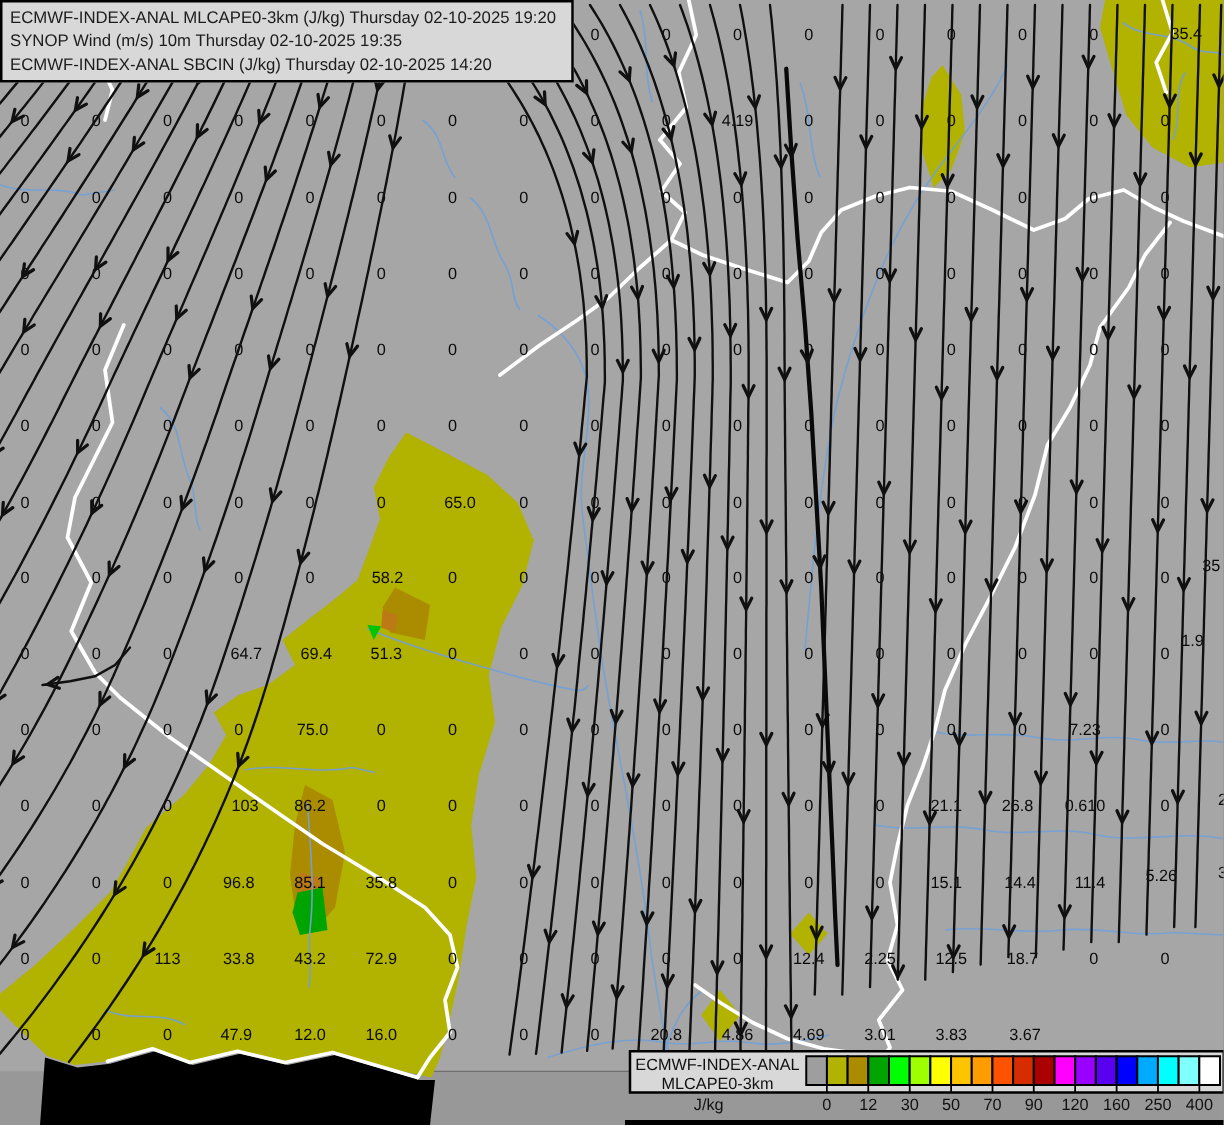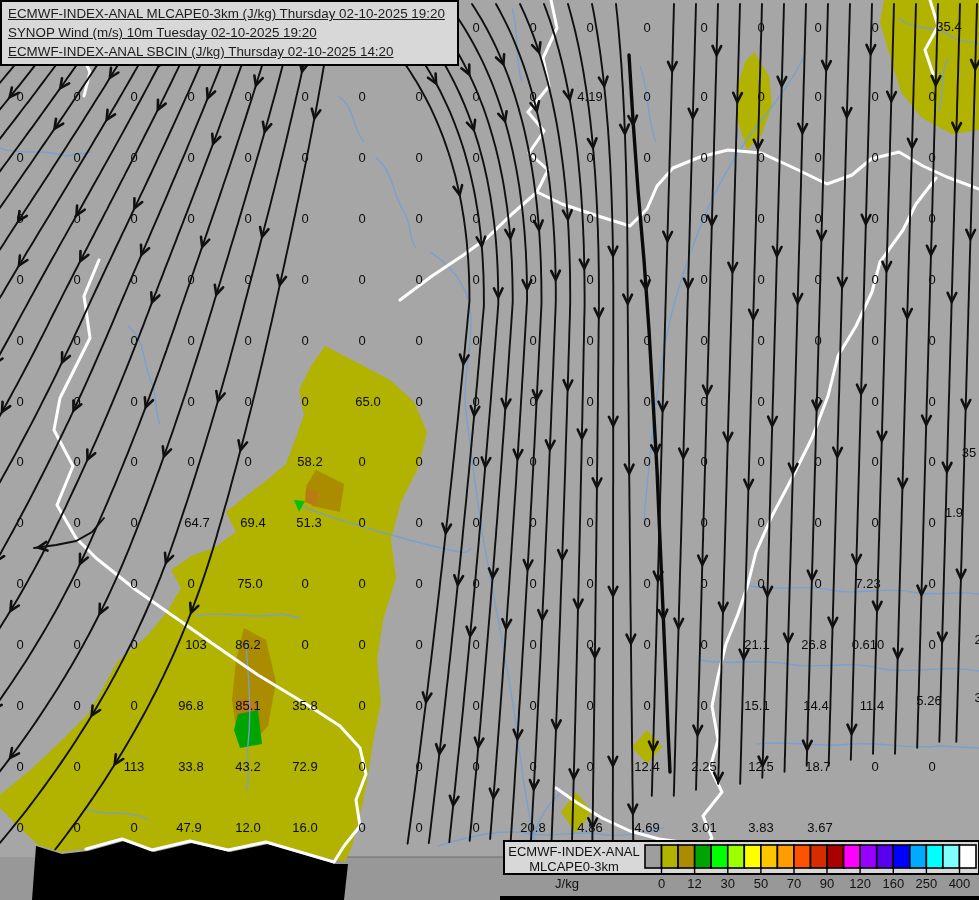--- a/index.html
+++ b/index.html
@@ -2,21 +2,21 @@
 <html><head>
 <meta charset="utf-8">
 <style>
   html,body{margin:0;padding:0;background:#777;}
   #stage{position:relative;width:979px;height:900px;overflow:hidden;font-family:"Liberation Sans",sans-serif;background:#a6a6a6;}
   #map-svg{position:absolute;left:0;top:0;}
   #title-box{
     position:absolute;left:0;top:0;width:443px;
     background:#d8d8d8;border:2px solid #000;
     padding:2px 6px 3px 6px;
-    font-size:13.4px;line-height:19px;color:#1c1c1c;white-space:nowrap;overflow:hidden;text-decoration:underline;
+    font-size:13.4px;line-height:19px;color:#1c1c1c;white-space:nowrap;overflow:hidden;
   }
   .sl{fill:none;stroke:#101010;stroke-width:1.9;stroke-linecap:round;}
   .sl-thick{fill:none;stroke:#0a0a0a;stroke-width:3.4;stroke-linecap:round;}
   .arrowhead{fill:none;stroke:#101010;stroke-width:2.6;stroke-linecap:round;}
   .river{fill:none;stroke:#74a0d4;stroke-width:1.3;opacity:0.95;}
   .border-white{fill:none;stroke:#ffffff;stroke-width:3;stroke-linejoin:round;stroke-linecap:round;}
   .grid-label{font-family:"Liberation Sans",sans-serif;font-size:13px;fill:#0b0b0b;}
   .legend-text{font-family:"Liberation Sans",sans-serif;font-size:13px;fill:#111;}
 </style>
 </head>
@@ -599,16 +599,16 @@
           <line x1="926.4" y1="868" x2="926.4" y2="874" stroke="#000" stroke-width="1.4"></line>
           <text x="926.4" y="888" text-anchor="middle" class="legend-text">250</text>
           <line x1="959.5" y1="868" x2="959.5" y2="874" stroke="#000" stroke-width="1.4"></line>
           <text x="959.5" y="888" text-anchor="middle" class="legend-text">400</text>
         </g>
     </g>
   </svg>
 
   <div id="title-box">
     <div>ECMWF-INDEX-ANAL MLCAPE0-3km (J/kg) Thursday 02-10-2025 19:20</div>
-    <div>SYNOP Wind (m/s) 10m Tuesday 02-10-2025 19:20</div>
+    <div>SYNOP Wind (m/s) 10m Thursday 02-10-2025 19:35</div>
     <div>ECMWF-INDEX-ANAL SBCIN (J/kg) Thursday 02-10-2025 14:20</div>
   </div>
 </div>
 
 </body></html>

